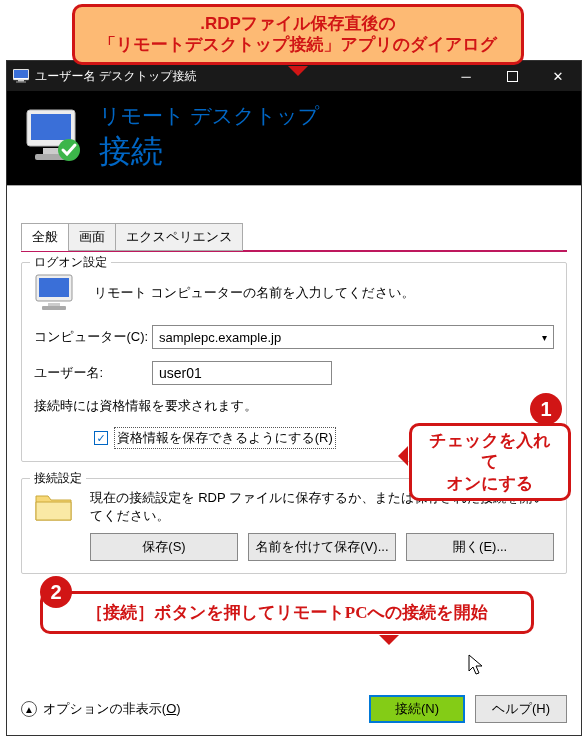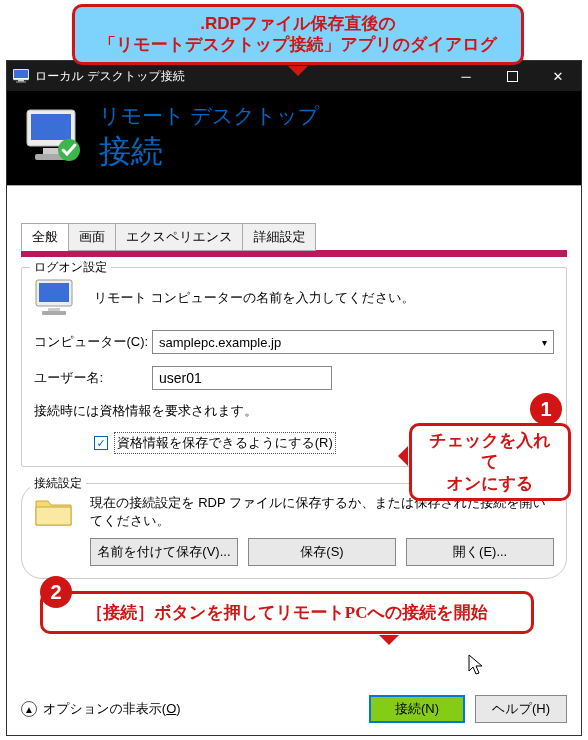--- a/index.html
+++ b/index.html
@@ -11,21 +11,21 @@
   height: 740px;
   position: relative;
   overflow: hidden;
 }
 
 .callout {
   position: absolute;
   top: 4px;
   left: 72px;
   width: 452px;
-  background: #7dd3fc;
+  background: #fdba74;
   border: 3px solid #d11515;
   border-radius: 10px;
   padding: 6px 10px;
   text-align: center;
   color: #d11515;
   font-size: 17px;
   font-weight: bold;
   line-height: 1.25;
   z-index: 100;
 }
@@ -116,21 +116,21 @@
   background: #f0f0f0;
   font-size: 13px;
   margin-right: -1px;
   position: relative;
   top: 1px;
 }
 .tab.active {
   background: #fff;
   border-bottom: 1px solid #fff;
 }
-.tab-row { border-bottom: 7px solid #be185d; }
+.tab-row { border-bottom: 2px solid #be185d; }
 
 .group {
   border: 1px solid #ccc;
   border-radius: 2px;
   margin-top: 10px;
   padding: 10px 12px 12px 12px;
   position: relative;
 }
 .group .legend {
   position: absolute;
@@ -334,21 +334,21 @@
 <div class="window">
   <div class="titlebar">
     <span class="app-icon">
       <svg viewBox="0 0 16 14">
           <rect x="0" y="0" width="16" height="11" rx="1" fill="#fff" stroke="#888" stroke-width="0.5"></rect>
           <rect x="1" y="1" width="14" height="8" fill="#3a6fd8"></rect>
           <rect x="5" y="11" width="6" height="1.5" fill="#ccc"></rect>
           <rect x="3" y="12.5" width="10" height="1" fill="#aaa"></rect>
         </svg>
     </span>
-    <span>ローカル デスクトップ接続</span>
+    <span>ユーザー名 デスクトップ接続</span>
     <span class="spacer"></span>
     <span class="tb-btn">─</span>
     <span class="tb-btn">
         <svg width="11" height="11">
           <rect x="0.5" y="0.5" width="10" height="10" fill="none" stroke="#fff"></rect>
         </svg>
       </span>
     <span class="tb-btn">✕</span>
   </div>
 
@@ -367,21 +367,20 @@
       <div class="title1">リモート デスクトップ</div>
       <div class="title2">接続</div>
     </div>
   </div>
 
   <div class="content">
     <div class="tabs tab-row">
       <div class="tab active">全般</div>
       <div class="tab">画面</div>
       <div class="tab">エクスペリエンス</div>
-      <div class="tab">詳細設定</div>
     </div>
 
     <div class="group">
       <span class="legend">ログオン設定</span>
       <div class="row">
         <span class="desc-icon">
           <svg viewBox="0 0 44 40">
               <rect x="2" y="2" width="36" height="26" rx="2" fill="#eee" stroke="#999"></rect>
               <rect x="5" y="5" width="30" height="19" fill="#3a6fd8"></rect>
               <rect x="14" y="30" width="12" height="3" fill="#ccc"></rect>
@@ -405,34 +404,34 @@
       </div>
       <div class="row indent">
         <span>接続時には資格情報を要求されます。</span>
       </div>
       <div class="checkrow">
         <span class="chk">✓</span>
         <span class="chklabel">資格情報を保存できるようにする(R)</span>
       </div>
     </div>
 
-    <div class="group" style="margin-top:16px;border-radius:21px;">
+    <div class="group" style="margin-top:16px;">
       <span class="legend">接続設定</span>
       <div class="row" style="margin-bottom:4px;">
         <span class="folder-icon">
           <svg viewBox="0 0 40 34">
               <path d="M2 6 h12 l3 4 h20 v20 h-35 z" fill="#f7d877" stroke="#caa83b"></path>
               <path d="M2 12 h35 v18 h-35 z" fill="#fae9a5" stroke="#caa83b"></path>
             </svg>
         </span>
         <span style="line-height:1.4">現在の接続設定を RDP ファイルに保存するか、または保存された接続を開いてください。</span>
       </div>
       <div class="btnrow" style="margin-left:56px;">
+        <div class="btn">保存(S)</div>
         <div class="btn">名前を付けて保存(V)...</div>
-        <div class="btn">保存(S)</div>
         <div class="btn">開く(E)...</div>
       </div>
     </div>
 
     <div class="bottombar">
       <span class="toggle-icon">▲</span>
       <span>オプションの非表示(<span class="u">O</span>)</span>
       <span class="spacer2"></span>
       <div class="connect-btn">接続(N)</div>
       <div class="help-btn">ヘルプ(H)</div>

